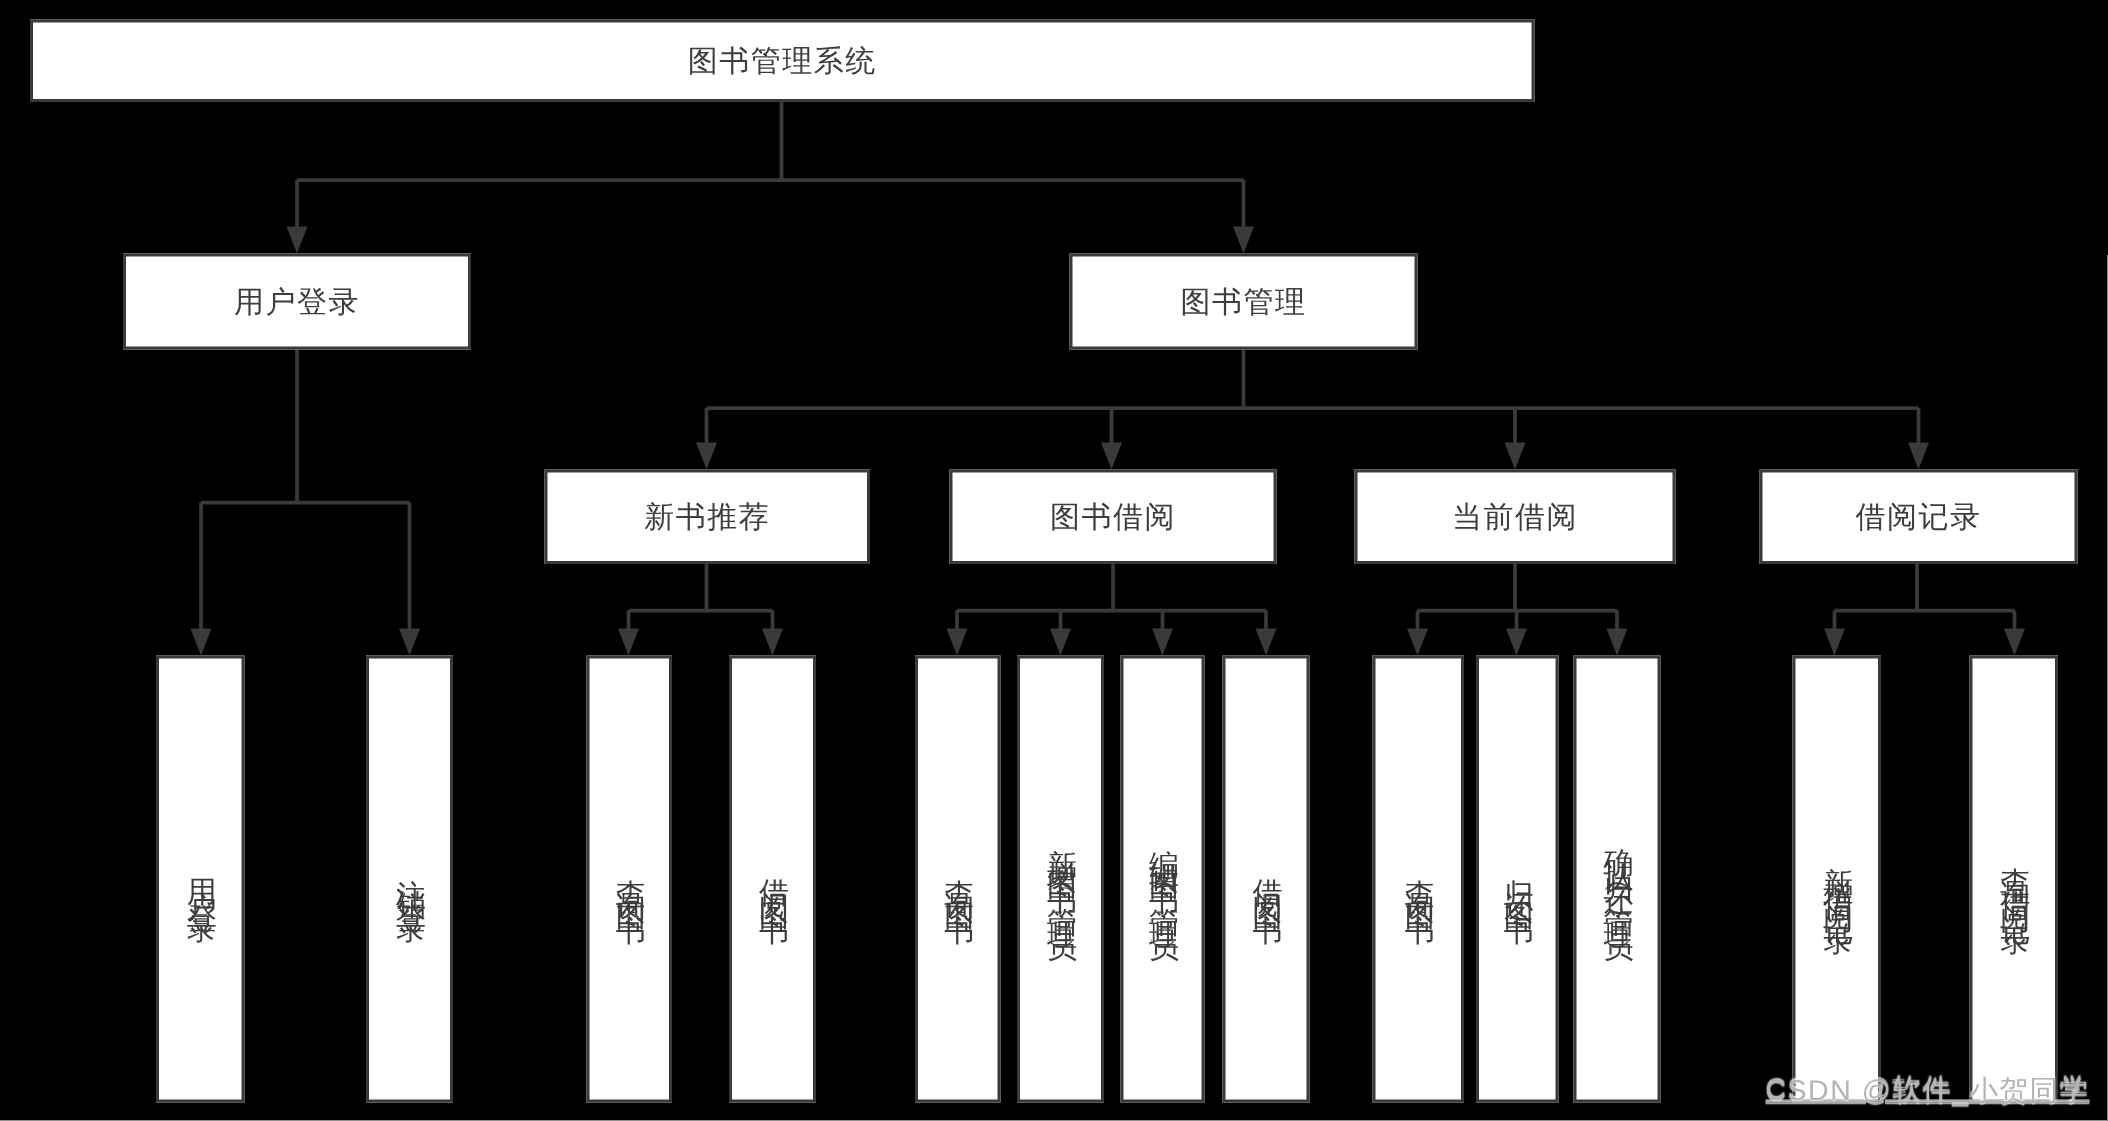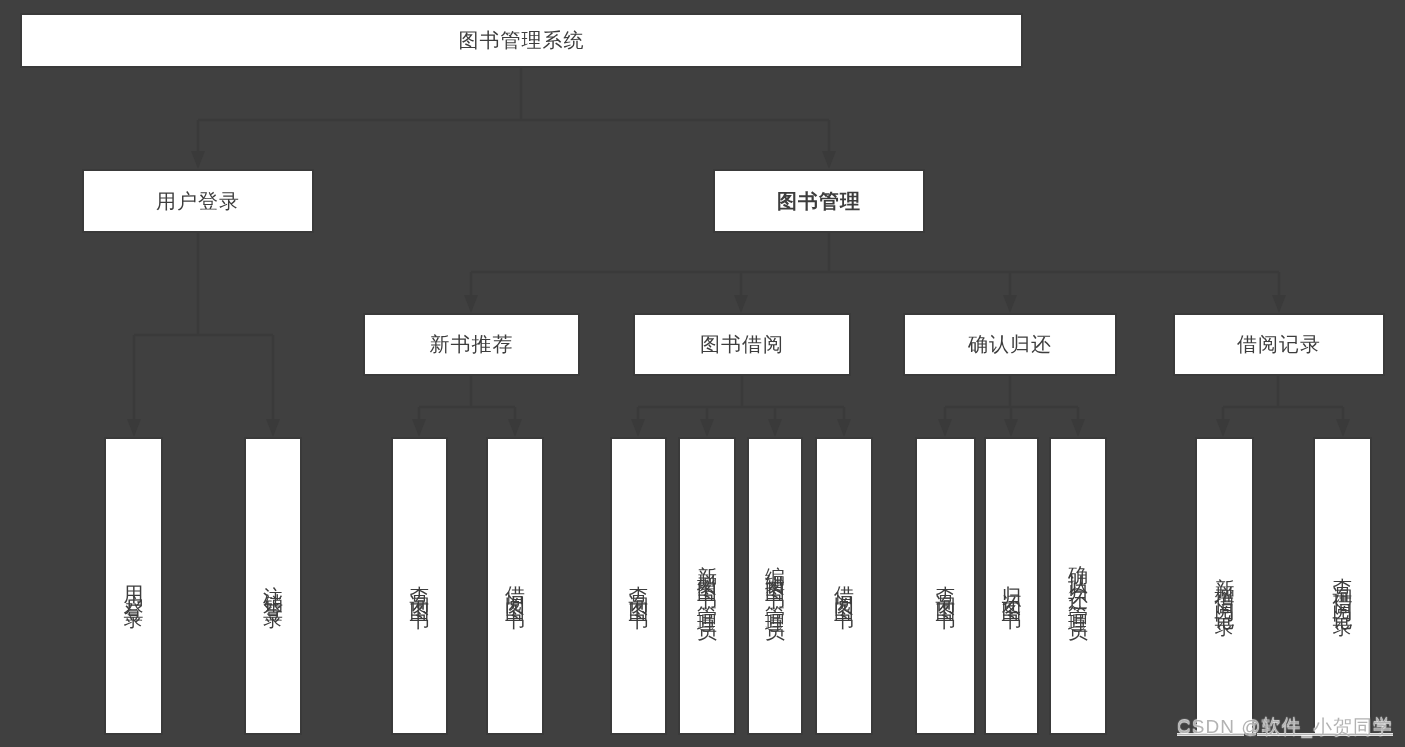--- a/index.html
+++ b/index.html
@@ -1,17 +1,17 @@
 <!DOCTYPE html>
 <html><head>
 <meta charset="utf-8">
 <style>
   html,body{margin:0;padding:0;background:#fff;}
   .canvas{
-    position:relative;width:1405px;height:747px;background:#404040;overflow:hidden;
+    position:relative;width:1405px;height:747px;background:#000000;overflow:hidden;
     font-family:"Liberation Sans","DejaVu Sans",sans-serif;
   }
   .wires{position:absolute;left:0;top:0;z-index:1;}
   .node{
     position:absolute;background:#fff;border:2.5px solid #3a3a3a;box-sizing:border-box;
     display:flex;align-items:center;justify-content:center;
     color:#3d3d3d;z-index:2;
   }
   .h{font-size:20px;letter-spacing:1px;white-space:nowrap;}
   .v{
@@ -66,25 +66,25 @@
       <polygon points="1004,419 1018,419 1011,437"></polygon>
       <polygon points="1071,419 1085,419 1078,437"></polygon>
       <polygon points="1216,419 1230,419 1223,437"></polygon>
       <polygon points="1336,419 1350,419 1343,437"></polygon>
     </g>
   </svg>
 
   <div class="node h" style="left:20px;top:13px;width:1003px;height:55px;">图书管理系统</div>
 
   <div class="node h" style="left:82px;top:169px;width:232px;height:64px;">用户登录</div>
-  <div class="node h" style="left:713px;top:169px;width:212px;height:64px;font-weight:bold;">图书管理</div>
+  <div class="node h" style="left:713px;top:169px;width:232px;height:64px;">图书管理</div>
 
   <div class="node h" style="left:633px;top:313px;width:218px;height:63px;">图书借阅</div>
   <div class="node h" style="left:363px;top:313px;width:217px;height:63px;">新书推荐</div>
-  <div class="node h" style="left:903px;top:313px;width:214px;height:63px;">确认归还</div>
+  <div class="node h" style="left:903px;top:313px;width:214px;height:63px;">当前借阅</div>
   <div class="node h" style="left:1173px;top:313px;width:212px;height:63px;">借阅记录</div>
 
   <div class="node v" style="left:104px;top:437px;width:59px;height:298px;">用户登录</div>
   <div class="node v" style="left:244px;top:437px;width:58px;height:298px;">注销登录</div>
 
   <div class="node v" style="left:391px;top:437px;width:57px;height:298px;">查询图书</div>
   <div class="node v" style="left:486px;top:437px;width:58px;height:298px;">借阅图书</div>
 
   <div class="node v" style="left:610px;top:437px;width:57px;height:298px;">查询图书</div>
   <div class="node v" style="left:678px;top:437px;width:58px;height:298px;">新增图书（管理员）</div>

